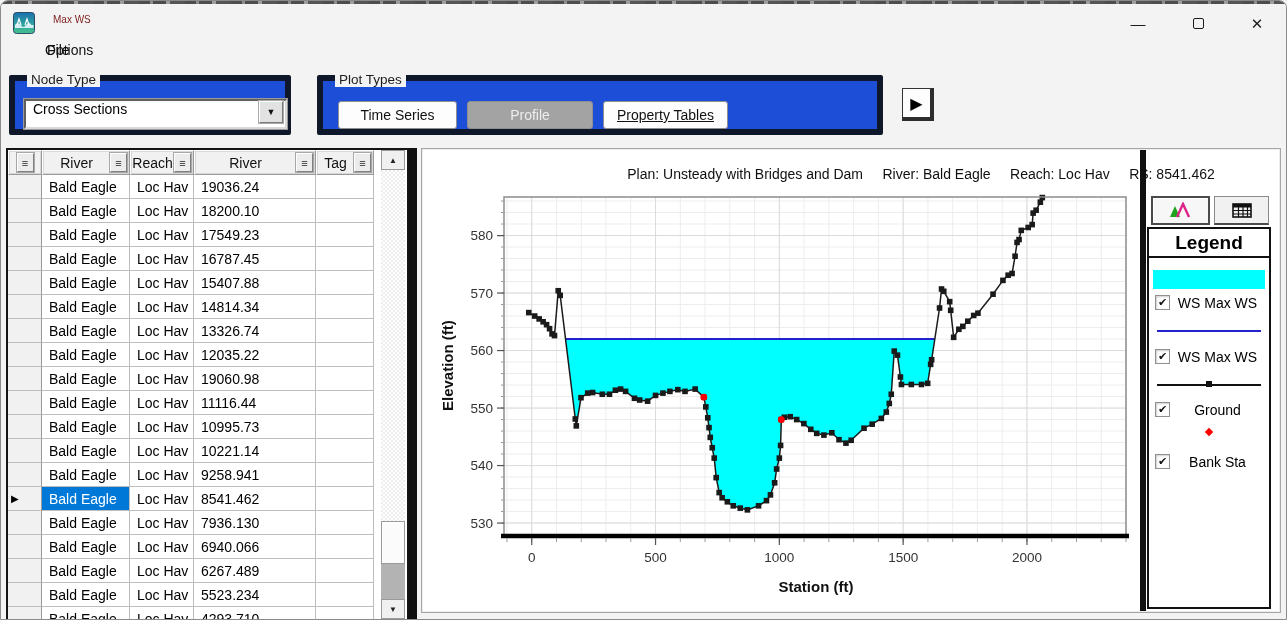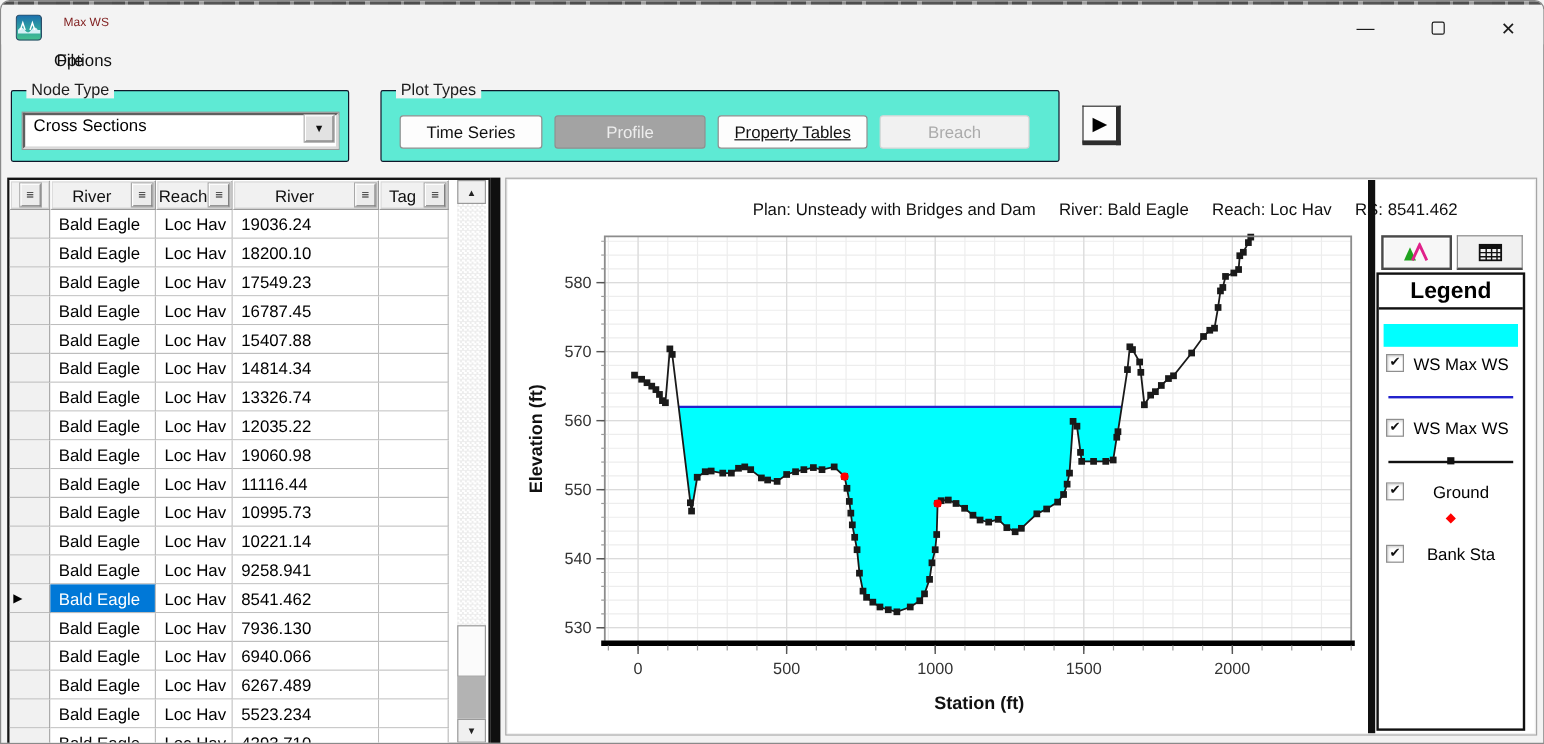--- a/index.html
+++ b/index.html
@@ -26,21 +26,21 @@
     font-size:15px; color:#1b1b1b; }
   #btn-min { left:1114px; } #btn-max { left:1174px; } #btn-close { left:1233px; }
   #btn-max .sq { width:11px; height:11px; border:1.4px solid #1b1b1b; border-radius:2px; }
 
   
   #menubar { left:0; top:36px; width:1287px; height:26px; }
   .menu-item { position:absolute; top:3px; font-size:14px; color:#111; padding:2px 6px; }
   #menu-file { left:4px;margin-left:36px; } #menu-options { left:38px; }
 
   
-  .groupbox { border:1px solid #0f172a; border-radius:2px; background:#5eead4; }
+  .groupbox { border:6px solid #0f172a; border-radius:2px; background:#1d4ed8; }
   .groupbox-label { position:absolute; top:-9px; left:12px; background:#f3f3f3; padding:0 4px; font-size:13.5px; color:#1d1d1d; }
   #gb-node { left:8px; top:74px; width:282px; height:60px; }
   #gb-plot { left:316px; top:74px; width:566px; height:60px; }
 
   
   #combo { left:9px; top:18px; width:263px; height:30px; background:#fff;
     border:2px solid #5f5f5f; border-right-color:#d9d9d9; border-bottom-color:#d9d9d9;
     box-shadow:0 0 0 1px #9a9a9a; display:flex; }
   #combo-value { flex:1; padding-left:7px; font-size:14px; color:#000; }
   #combo-btn { width:24px; height:22px; margin-right:2px; background:#e2e2e2;
@@ -163,21 +163,20 @@
     <div id="combo-value">Cross Sections</div>
     <div id="combo-btn">▼</div>
   </div>
 </div>
 
 <div class="abs groupbox" id="gb-plot">
   <div class="groupbox-label">Plot Types</div>
   <div class="ptbtn" id="pt-ts">Time Series</div>
   <div class="ptbtn" id="pt-prof">Profile</div>
   <div class="ptbtn" id="pt-prop">Property Tables</div>
-  <div class="ptbtn" id="pt-br">Breach</div>
 </div>
 
 <div class="abs" id="play-btn">▶</div>
 
 <div class="abs" id="table-wrap">
   <div id="grid">
       <div class="hrow">
         <div class="hcell c0">
           <span class="hbtn" style="margin: 0px auto;">≡</span>
         </div>

